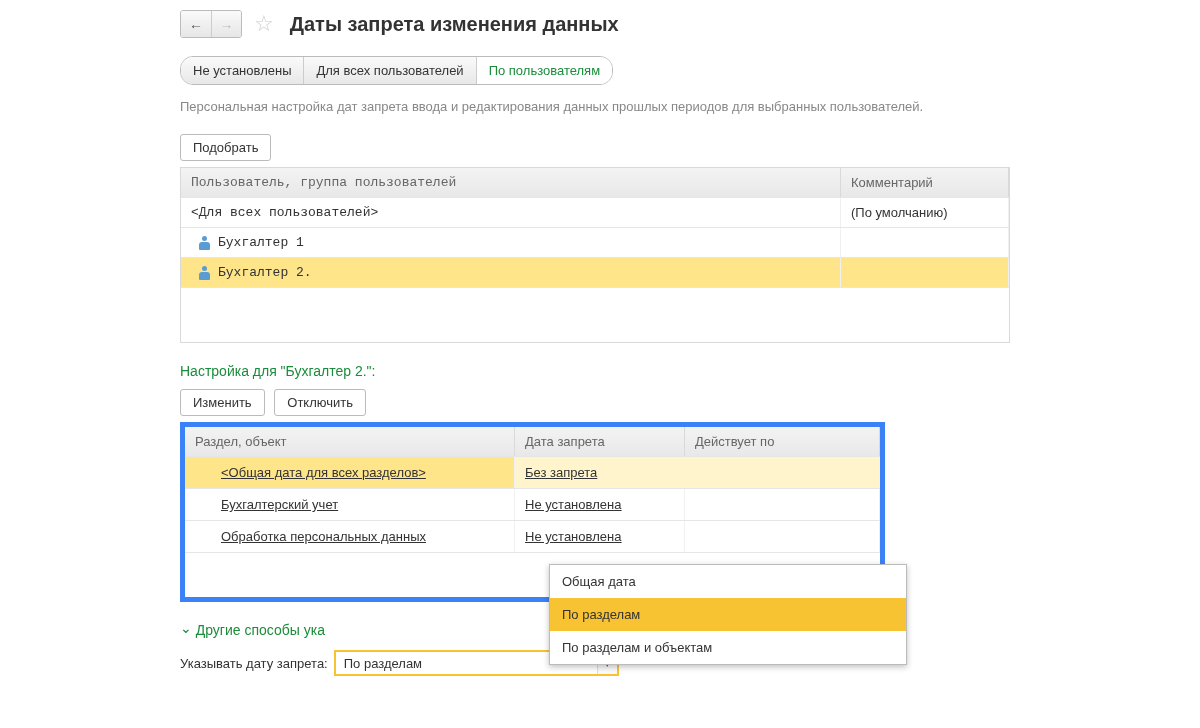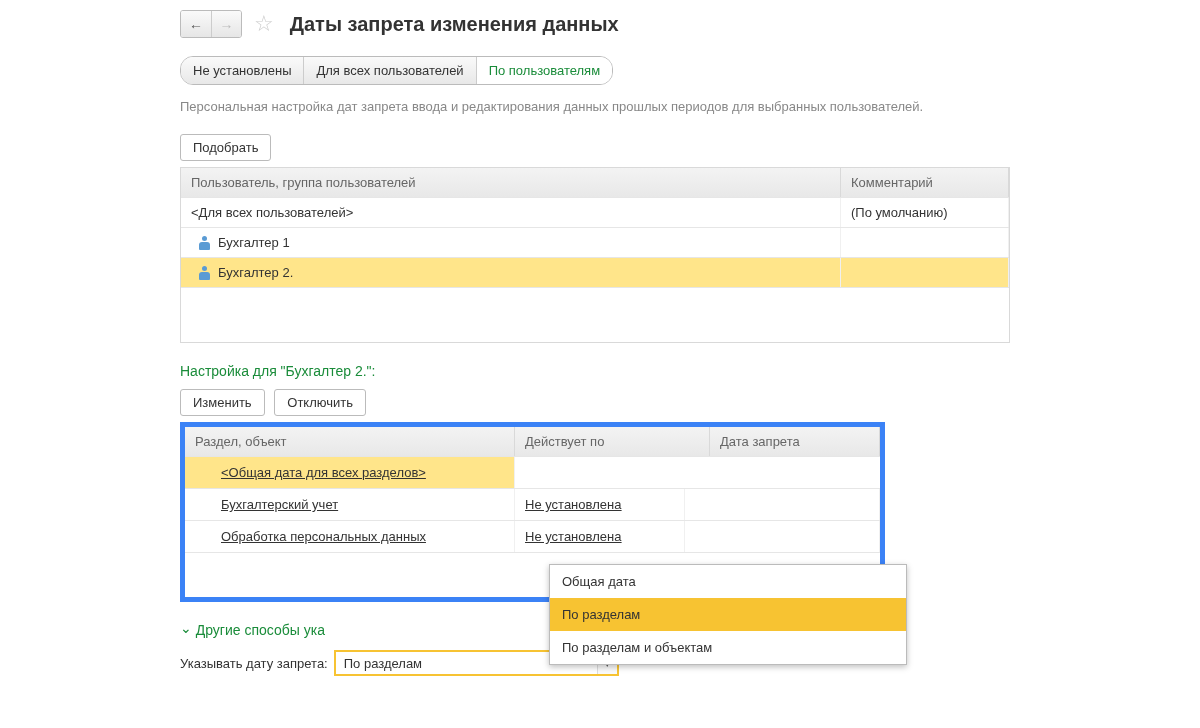--- a/index.html
+++ b/index.html
@@ -82,21 +82,21 @@
     width: 830px;
   }
   .grid-header { display: flex; background: linear-gradient(#f3f3f3,#e8e8e8); }
   .grid-header .col {
     padding: 7px 10px;
     color: #666;
     border-right: 1px solid #d9d9d9;
   }
   .grid-row { display: flex; border-top: 1px solid #e6e6e6; }
   .grid-row .col { padding: 7px 10px; border-right: 1px solid #f0f0f0; }
-  .col.name { flex: 0 0 660px; display:flex; align-items:center; gap:8px; }
+  .col.name { flex: 0 0 660px; display:flex; align-items:center; gap:8px;font-family:Liberation Mono, monospace; }
   .col.comment { flex: 1; }
   .col.name.indent { padding-left: 18px; }
   .grid-row.selected .col { background: #ffe58a; }
   .user-icon {
     width: 11px; height: 14px;
     display: inline-block;
     position: relative;
   }
   .user-icon::before {
     content: "";
@@ -232,25 +232,26 @@
   <div class="section-title">Настройка для "Бухгалтер 2.":</div>
 
   <div class="toolbar">
     <button class="btn">Изменить</button>
     <button class="btn">Отключить</button>
   </div>
 
   <div class="grid2">
     <div class="g2-header">
       <div class="gc section" style="padding-left:10px">Раздел, объект</div>
+      <div class="gc date">Дата запрета</div>
       <div class="gc until">Действует по</div>
-      <div class="gc date">Дата запрета</div>
     </div>
     <div class="g2-row hl">
       <div class="gc section"><span>&lt;Общая дата для всех разделов&gt;</span></div>
+      <div class="gc until"><span>Без запрета</span></div>
     </div>
     <div class="g2-row">
       <div class="gc section"><span>Бухгалтерский учет</span></div>
       <div class="gc date"><span class="link">Не установлена</span></div>
       <div class="gc until"><span></span></div>
     </div>
     <div class="g2-row">
       <div class="gc section"><span>Обработка персональных данных</span></div>
       <div class="gc date"><span class="link">Не установлена</span></div>
       <div class="gc until"><span></span></div>

